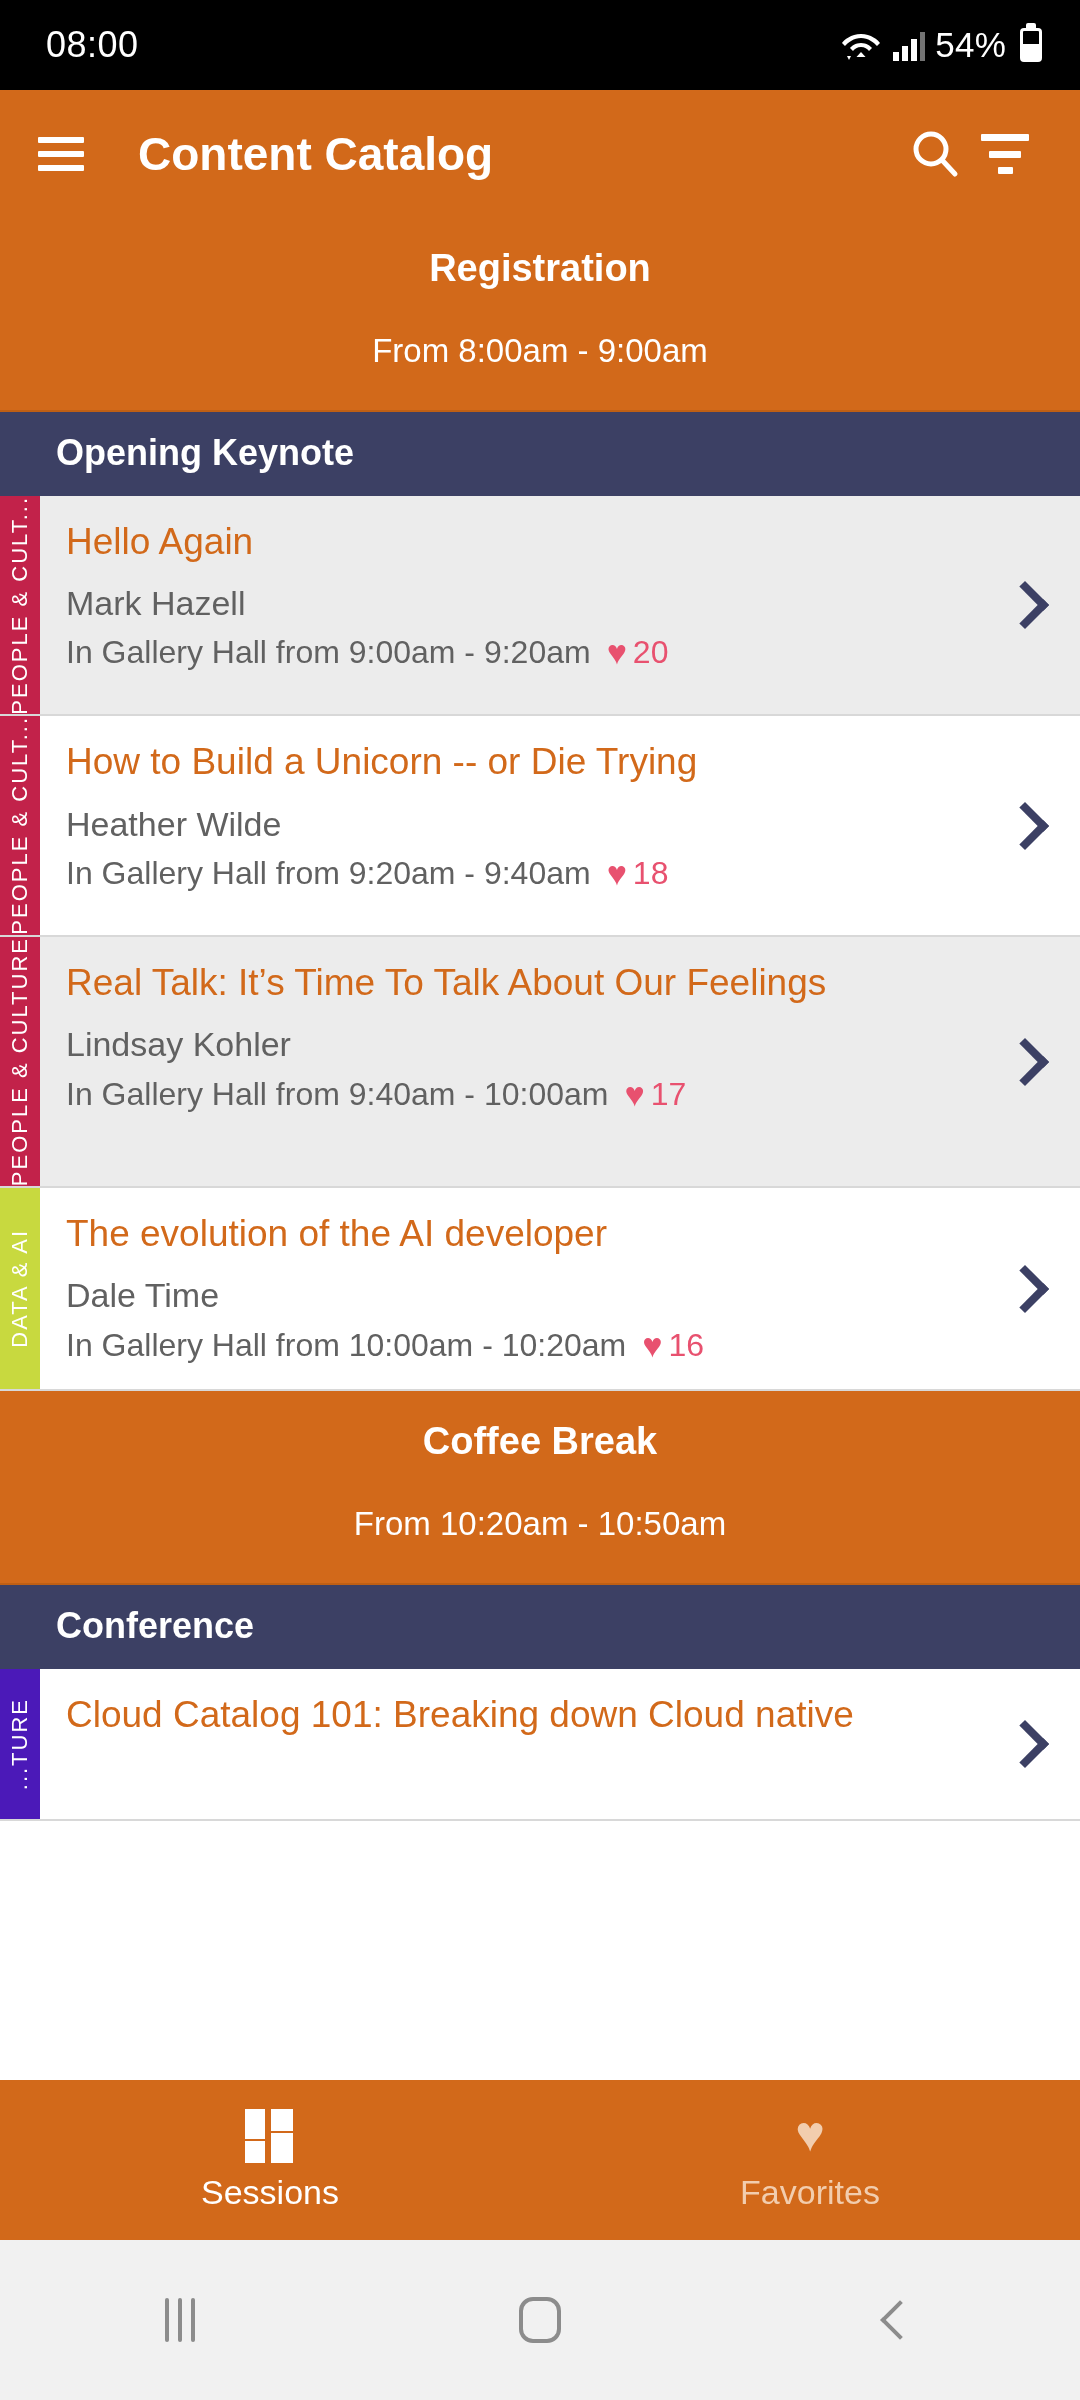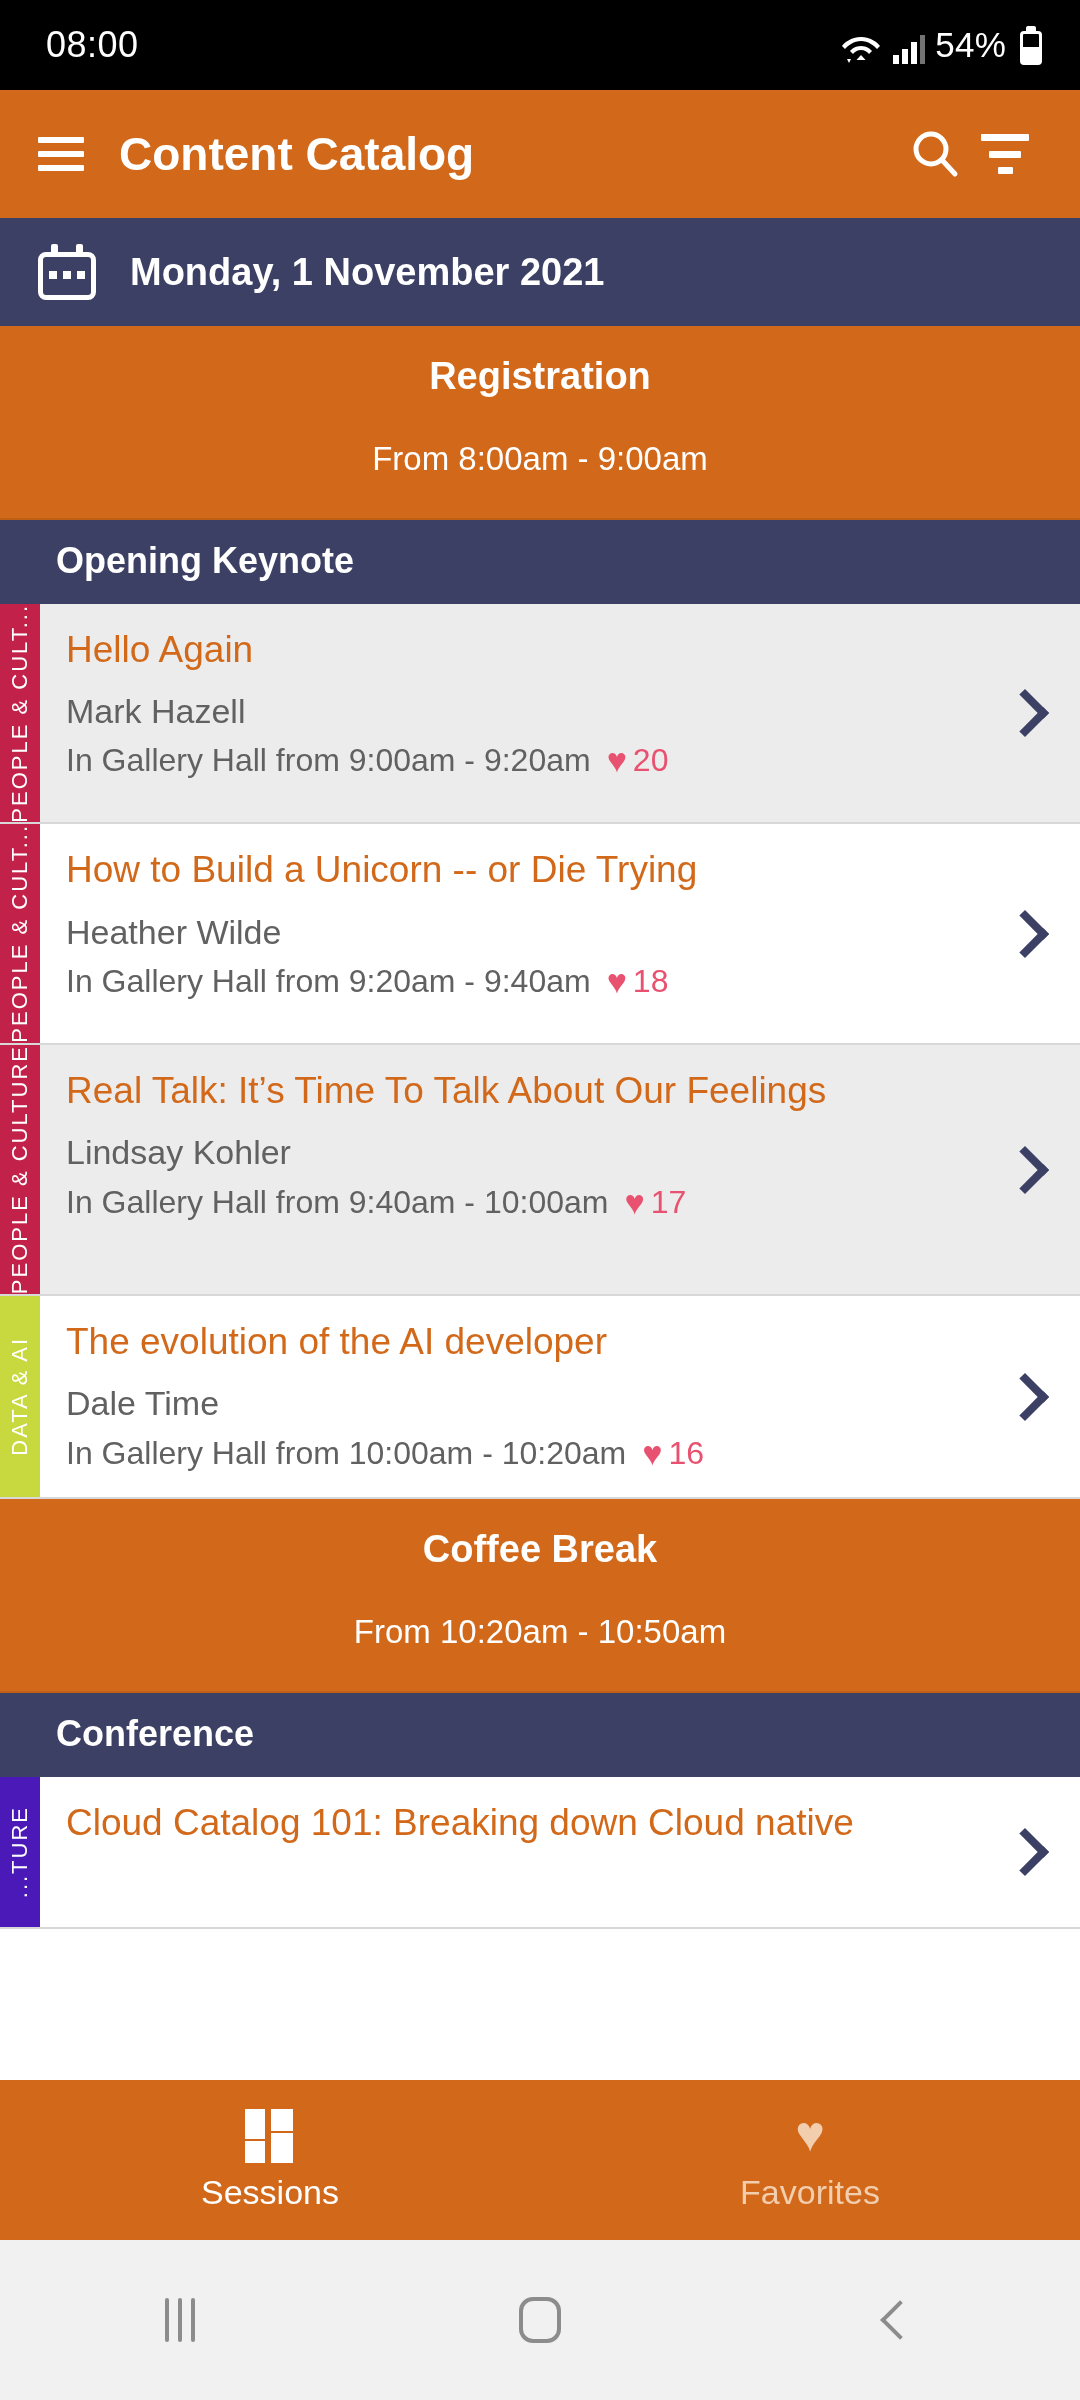--- a/index.html
+++ b/index.html
@@ -35,21 +35,21 @@
     box-sizing: border-box;
     flex: 0 0 auto;
   }
   .status-time {
     font-size: 36px;
     font-weight: 400;
     letter-spacing: 0.5px;
   }
   .status-right {
     display: flex;
-    align-items: flex-end;
+    align-items: center;
     gap: 10px;
   }
   .status-battery-text {
     font-size: 35px;
     font-weight: 500;
     letter-spacing: 0.2px;
   }
   .ico-wifi, .ico-signal { display: block; }
   .battery-shape {
     width: 22px;
@@ -95,21 +95,21 @@
   .hamburger span {
     display: block;
     height: 6px;
     background: #ffffff;
     border-radius: 1px;
   }
   .app-title {
     color: #ffffff;
     font-size: 46px;
     font-weight: 700;
-    margin-left: 35px;
+    margin-left: 54px;
     flex: 1 1 auto;
     white-space: nowrap;
     overflow: hidden;
   }
   .appbar-action {
     width: 70px;
     height: 70px;
     display: flex;
     align-items: center;
     justify-content: center;
@@ -439,33 +439,20 @@
     </div>
     <div class="appbar-action">
       <div class="filter-icon">
         <i></i>
           <i></i>
           <i></i>
       </div>
     </div>
   </div>
 
-  <div class="date-bar">
-    <div class="cal-icon">
-      <div class="cal-tab l"></div>
-      <div class="cal-tab r"></div>
-      <div class="cal-body"></div>
-      <div class="cal-dots">
-          <i></i>
-          <i></i>
-          <i></i>
-        </div>
-    </div>
-    <div class="date-text">Monday, 1 November 2021</div>
-  </div>
 
   <div class="content" id="agenda-list">
       <div class="break-block">
         <div class="break-title">Registration</div>
         <div class="break-time">From 8:00am - 9:00am</div>
       </div>
       <div class="section-header">
         <div class="section-header-text">Opening Keynote</div>
       </div>
       <div class="session-row alt">

